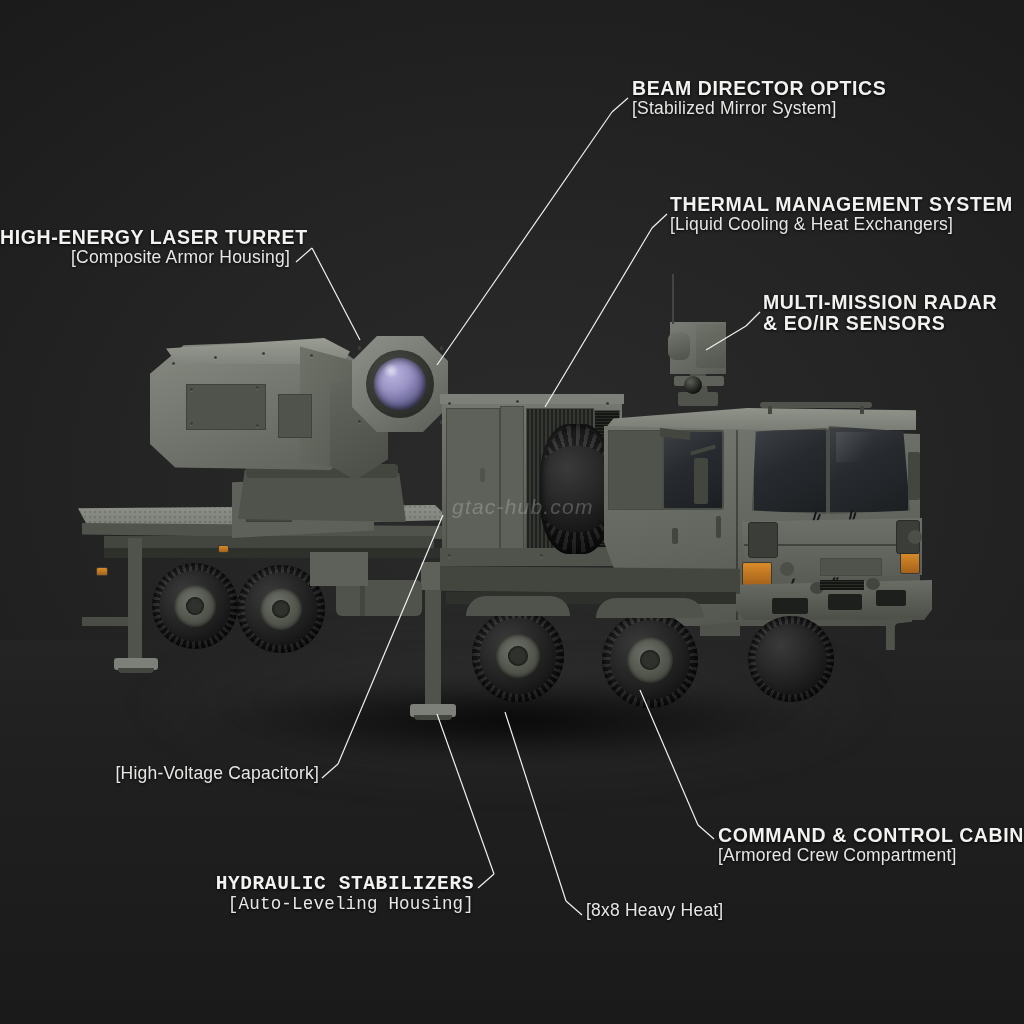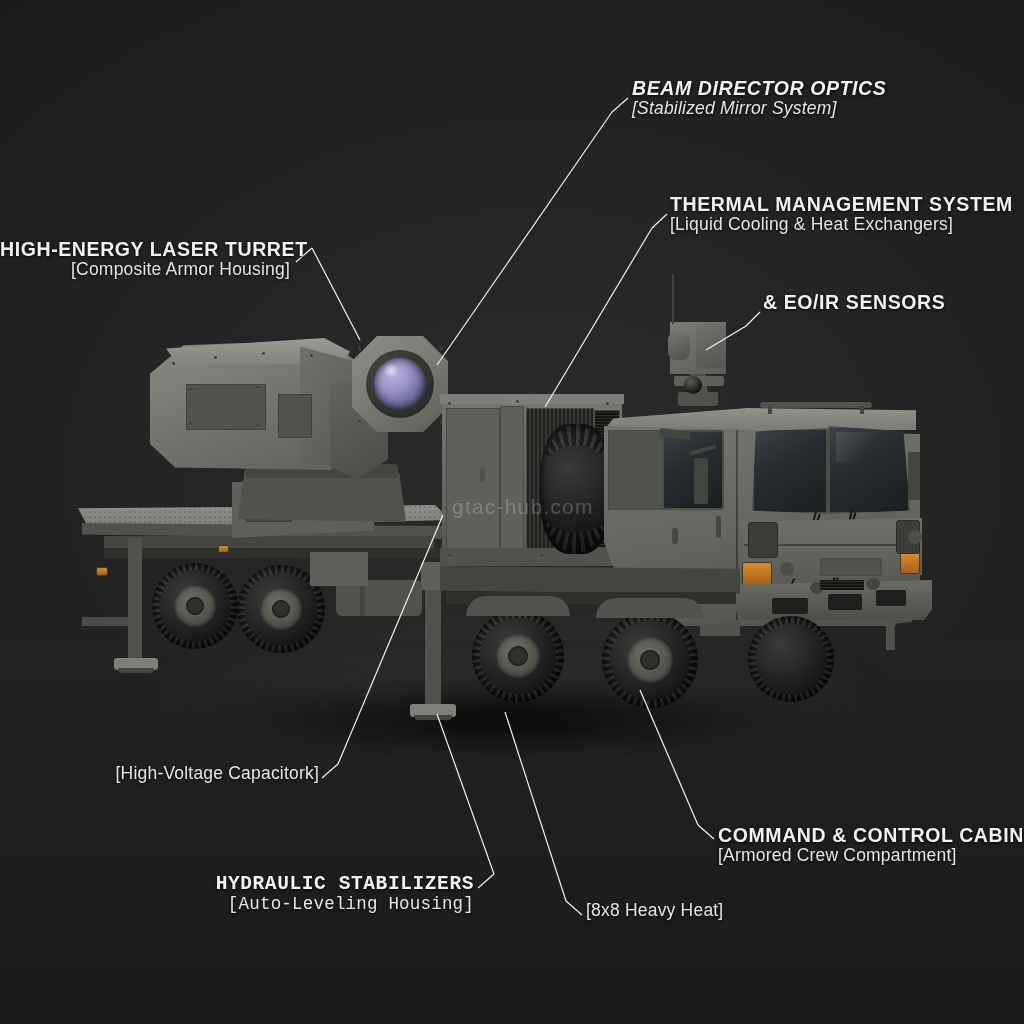--- a/index.html
+++ b/index.html
@@ -77,21 +77,21 @@
   .c-title{font-size:19.5px;font-weight:700;letter-spacing:.6px;line-height:1.06;
            white-space:nowrap;text-shadow:0 1px 3px rgba(0,0,0,.9);}
   .c-sub{font-size:17.5px;font-weight:400;letter-spacing:.2px;line-height:1.12;
          white-space:nowrap;color:#e6e6e4;text-shadow:0 1px 3px rgba(0,0,0,.9);}
   .ta-l{text-align:left;} .ta-r{text-align:right;} .ta-c{text-align:center;}
 
   #leaders{position:absolute;inset:0;pointer-events:none;}
   #leaders path,#leaders line{stroke:#f0f0ee;stroke-width:1.2;fill:none;}
 
   .wm{position:absolute;left:452px;top:495px;font-size:21px;letter-spacing:1.2px;
-      color:rgba(226,226,222,.26);font-family:"Liberation Sans",sans-serif;}
+      color:rgba(226,226,222,.26);font-family:"Liberation Sans",sans-serif;font-style:italic;}
 </style>
 </head>
 <body>
 
 <div id="stage">
 
   <div class="bg-vign"></div>
   <div class="bg-floor"></div>
   <div class="floor-glow"></div>
   <div class="ground-shadow"></div>
@@ -307,35 +307,36 @@
         <path d="M338,764 L443,515" stroke="#f0f0ee" stroke-width="1.2" fill="none"></path>
         <path d="M478,888 L494,874" stroke="#f0f0ee" stroke-width="1.2" fill="none"></path>
         <path d="M494,874 L437,714" stroke="#f0f0ee" stroke-width="1.2" fill="none"></path>
         <path d="M714,839 L698,825" stroke="#f0f0ee" stroke-width="1.2" fill="none"></path>
         <path d="M698,825 L640,690" stroke="#f0f0ee" stroke-width="1.2" fill="none"></path>
         <path d="M582,915 L566,901" stroke="#f0f0ee" stroke-width="1.2" fill="none"></path>
         <path d="M566,901 L505,712" stroke="#f0f0ee" stroke-width="1.2" fill="none"></path>
       </g>
   </svg>
 
-  <div class="callout ta-l" style="left:632px;top:78px;font-style:italic;">
+  <div class="callout ta-l" style="left:632px;top:78px;">
     <div class="c-title">BEAM DIRECTOR OPTICS</div>
     <div class="c-sub">[Stabilized Mirror System]</div>
   </div>
 
   <div class="callout ta-l" style="left:670px;top:194px;">
     <div class="c-title">THERMAL MANAGEMENT SYSTEM</div>
     <div class="c-sub">[Liquid Cooling &amp; Heat Exchangers]</div>
   </div>
 
   <div class="callout ta-l" style="left:763px;top:292px;">
+    <div class="c-title">MULTI-MISSION RADAR</div>
     <div class="c-title">&amp; EO/IR SENSORS</div>
   </div>
 
-  <div class="callout ta-r" style="left:0;top:227px;width:290px;margin-top:12px;">
+  <div class="callout ta-r" style="left:0;top:227px;width:290px;">
     <div class="c-title">HIGH-ENERGY LASER TURRET</div>
     <div class="c-sub">[Composite Armor Housing]</div>
   </div>
 
   <div class="callout ta-r" style="left:0;top:764px;width:319px;">
     <div class="c-sub">[High-Voltage Capacitork]</div>
   </div>
 
   <div class="callout ta-r" style="left:0;top:874px;width:474px;font-family:Liberation Mono, monospace;">
     <div class="c-title">HYDRAULIC STABILIZERS</div>

